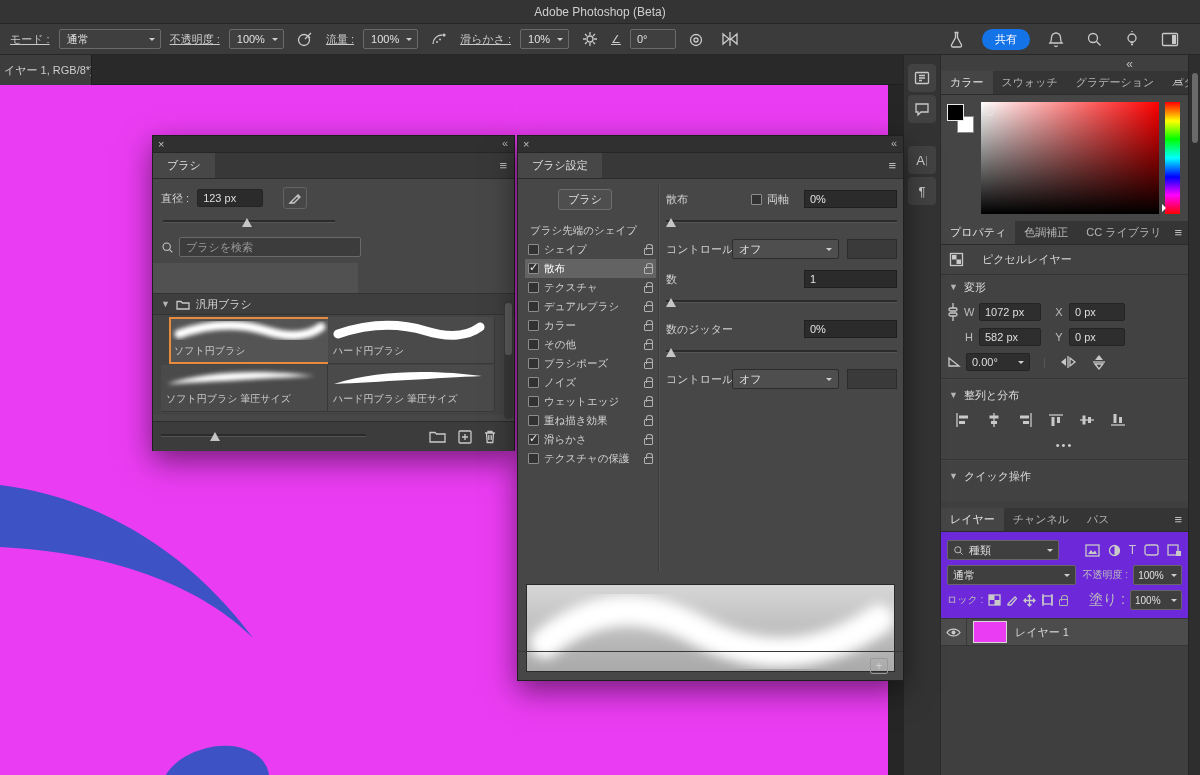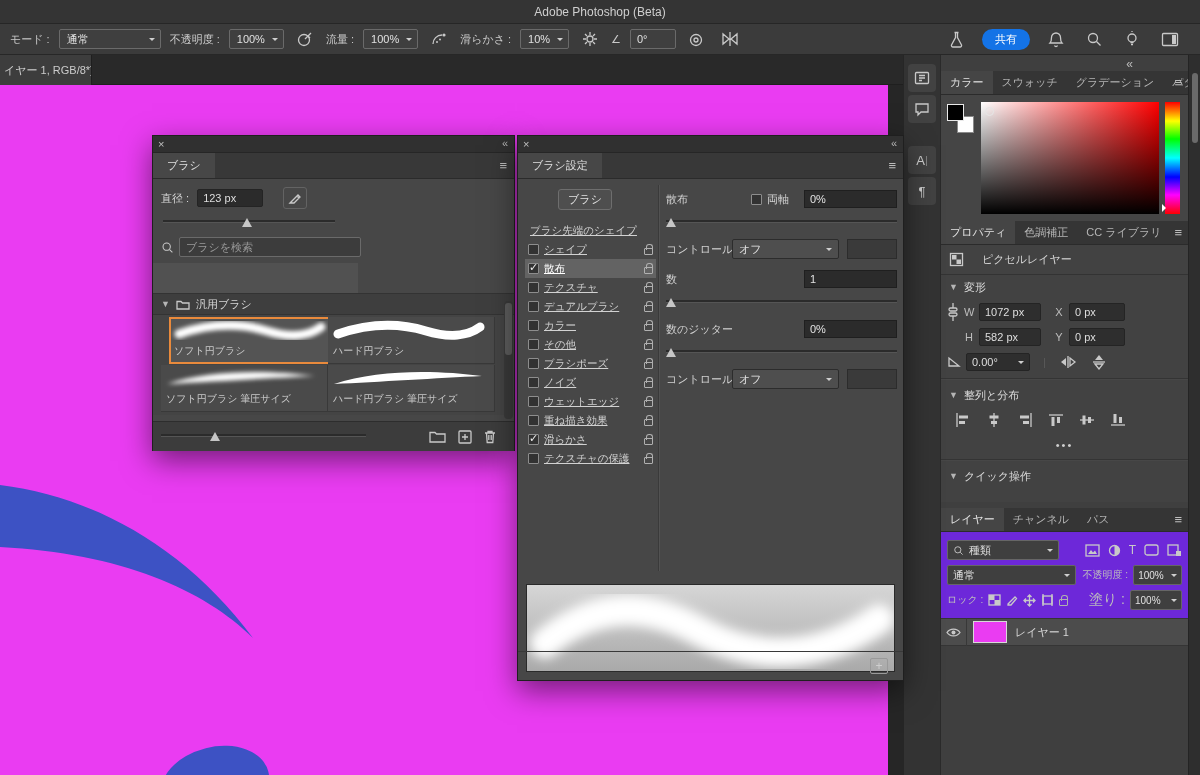--- a/index.html
+++ b/index.html
@@ -9,21 +9,21 @@
   .abs { position:absolute; }
   svg { display:block; }
 
   
   #titlebar { left:0; top:0; width:1200px; height:24px; background:#343434; border-bottom:1px solid #262626;
               display:flex; align-items:center; justify-content:center; color:#cfcfcf; font-size:12px; }
 
   
   #optionsbar { left:0; top:24px; width:1200px; height:31px; background:#3b3b3b; border-bottom:1px solid #272727;
                 display:flex; align-items:center; padding:0 10px; gap:9px; }
-  .ob-label { color:#c9c9c9; white-space:nowrap; }
+  .ob-label { color:#c9c9c9; white-space:nowrap;text-decoration:underline; }
   .sel { height:20px; background:#3f3f3f; border:1px solid #6a6a6a; border-radius:2px;
          display:flex; align-items:center; padding:0 5px 0 7px; gap:7px; color:#e0e0e0; cursor:default; }
   .sel .car { width:0; height:0; border:3.5px solid transparent; border-top-color:#cfcfcf; margin-top:4px; }
   .ibtn { width:24px; height:22px; display:flex; align-items:center; justify-content:center; border-radius:3px; }
   .numfield { height:20px; background:#3f3f3f; border:1px solid #6a6a6a; border-radius:2px; display:flex; align-items:center; padding:0 6px; color:#e0e0e0; }
   .ob-right { margin-left:auto; display:flex; align-items:center; gap:14px; padding-right:8px; }
   #share-btn { background:#1473e6; color:#fff; border-radius:12px; height:21px; padding:0 13px; display:flex; align-items:center; font-size:11px; }
 
   
   #doctabs { left:0; top:55px; width:903px; height:30px; background:#292929; border-bottom:1px solid #1f1f1f; }
@@ -125,21 +125,21 @@
   .bp-tools { margin-left:auto; display:flex; gap:12px; padding-right:18px; }
   #bp-vscroll { position:absolute; right:1px; top:122px; width:9px; height:118px; background:#3a3a3a; border-radius:4px; }
   #bp-vthumb { position:absolute; left:1px; top:2px; width:7px; height:52px; background:#5d5d5d; border-radius:3px; }
 
   
   #bs-panel { left:517px; top:135px; width:387px; height:546px; }
   .bs-body { position:relative; height:502px; }
   #bs-brushes-btn { position:absolute; left:40px; top:10px; width:54px; height:21px; background:#4e4e4e; border:1px solid #6e6e6e; border-radius:3px;
                     display:flex; align-items:center; justify-content:center; color:#e2e2e2; }
   #bs-list { position:absolute; left:7px; top:42px; width:131px; }
-  .bs-row { height:19px; display:flex; align-items:center; gap:5px; padding:0 3px; color:#d2d2d2; font-size:10.5px; white-space:nowrap;text-decoration:underline; }
+  .bs-row { height:19px; display:flex; align-items:center; gap:5px; padding:0 3px; color:#d2d2d2; font-size:10.5px; white-space:nowrap; }
   .bs-row .lbl { flex:1; overflow:hidden; }
   .bs-row.active { background:#636363; color:#fff; }
   #bs-vdiv { position:absolute; left:140px; top:6px; bottom:110px; width:1px; background:#3a3a3a; box-shadow:1px 0 0 #525252; }
   #bs-right { position:absolute; left:148px; top:10px; width:231px; }
   .bsr-row { position:relative; height:20px; display:flex; align-items:center; }
   .bsr-label { color:#d2d2d2; }
   .valbox { position:absolute; left:138px; width:93px; height:18px; background:#2b2b2b; border:1px solid #1f1f1f; display:flex; align-items:center; padding:0 5px; color:#e2e2e2; }
   .ctrl-dd { position:absolute; left:66px; width:107px; height:20px; background:#4e4e4e; border:1px solid #2c2c2c; border-radius:2px; display:flex; align-items:center; padding:0 6px; color:#e0e0e0; }
   .ctrl-dd .car { margin-left:auto; width:0; height:0; border:3.5px solid transparent; border-top-color:#cfcfcf; margin-top:4px; }
   .ctrl-dis { position:absolute; left:181px; width:50px; height:20px; background:#3a3a3a; border:1px solid #2c2c2c; }

